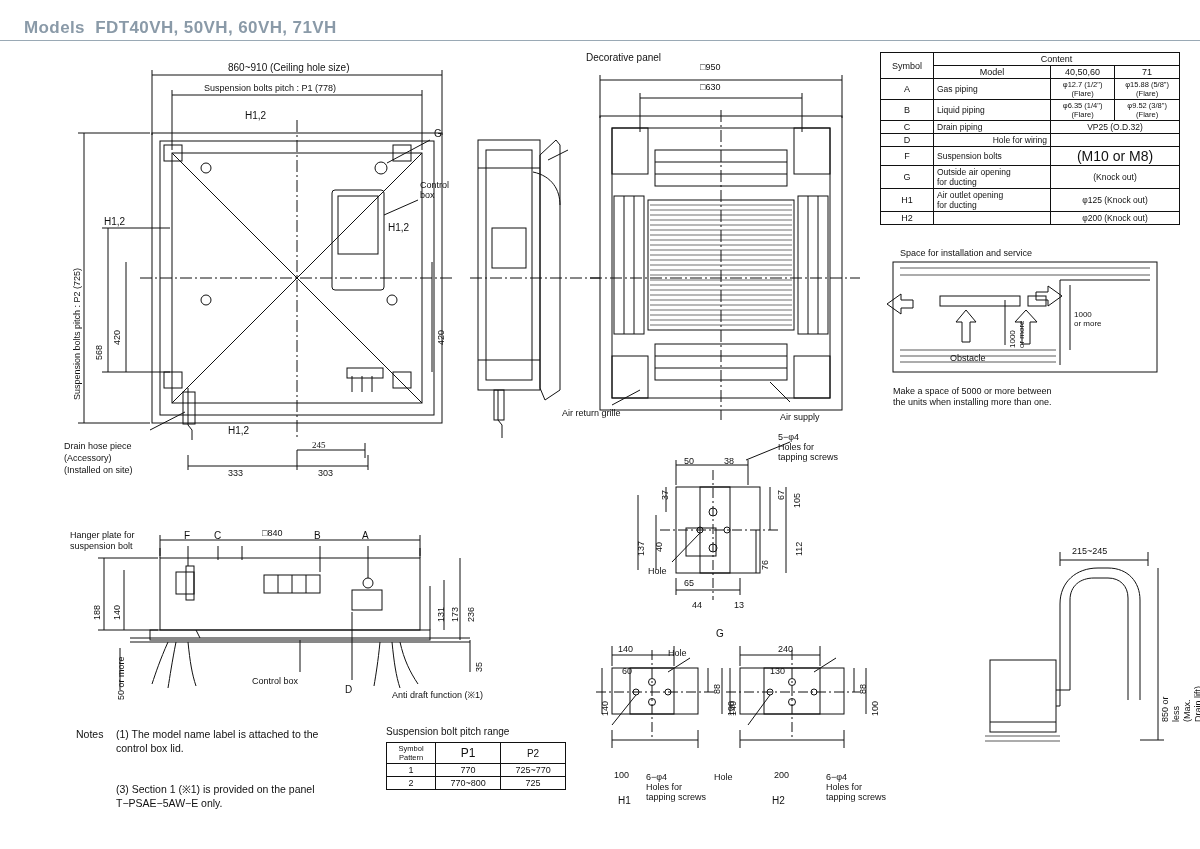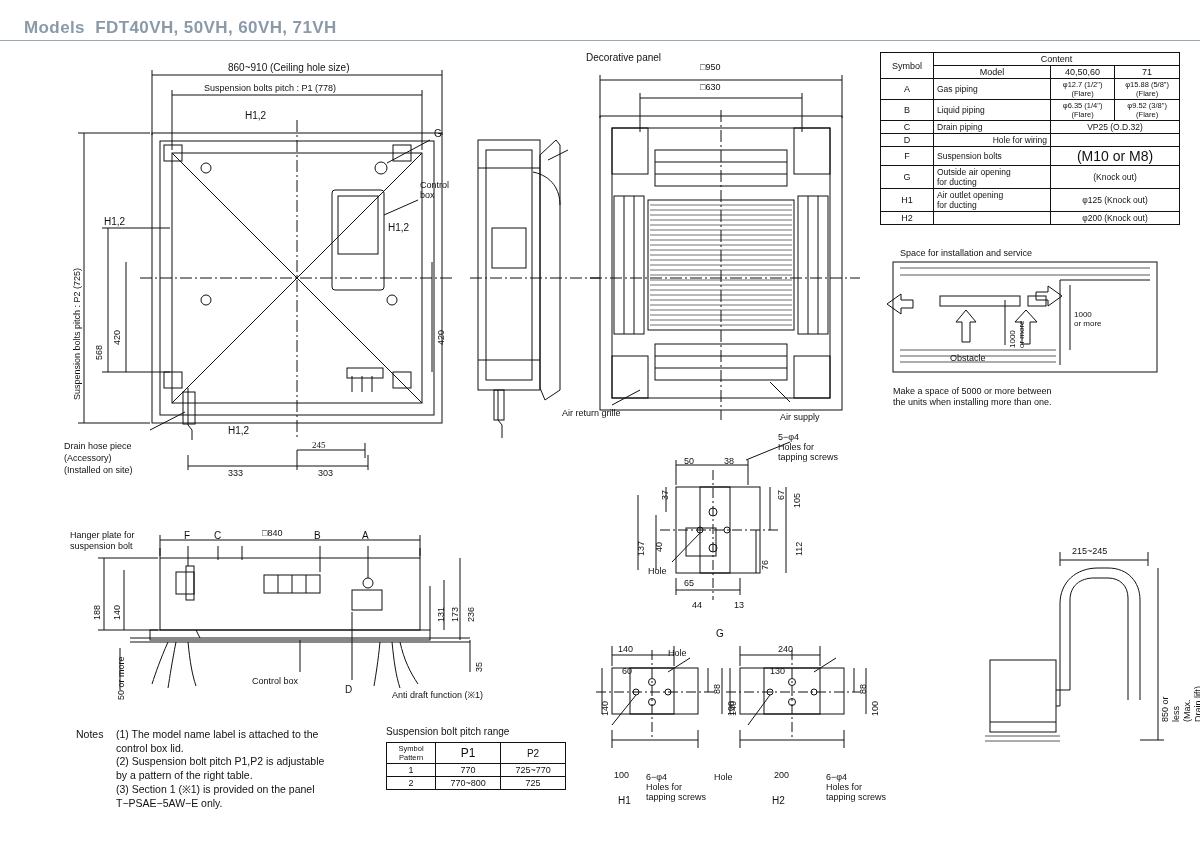--- a/index.html
+++ b/index.html
@@ -465,22 +465,20 @@
 tapping screws</div>
   <div class="t lbl" style="left:772px;top:795px;">H2</div>
 
   <div class="t sm" style="left:1072px;top:546px;">215~245</div>
   <div class="t sm vert" style="left:1160px;top:722px;transform:rotate(-90deg);white-space:pre-line;line-height:11px;">850 or less
 (Max. Drain lift)</div>
 
   <div class="t note" style="left:76px;top:728px;">Notes</div>
   <div class="t note" style="left:116px;top:728px;white-space:pre-line;">(1) The model name label is attached to the
       control box lid.</div>
-  <div class="t note" style="left:116px;top:755px;white-space:pre-line;">(2) Suspension bolt pitch P1,P2 is adjustable
-      by a pattern of the right table.</div>
   <div class="t note" style="left:116px;top:783px;white-space:pre-line;">(3) Section 1 (※1) is provided on the panel
       T−PSAE−5AW−E only.</div>
 
   <div class="t lbl" style="left:386px;top:726px;">Suspension bolt pitch range</div>
   <table class="tbl" id="pitch-table" style="left:386px;top:742px;width:180px;">
       <tbody>
         <tr>
           <td style="white-space:pre-line;font-size:7.5px;">Symbol
 Pattern</td>
           <td style="white-space:pre-line;font-size:12px;">P1</td>

